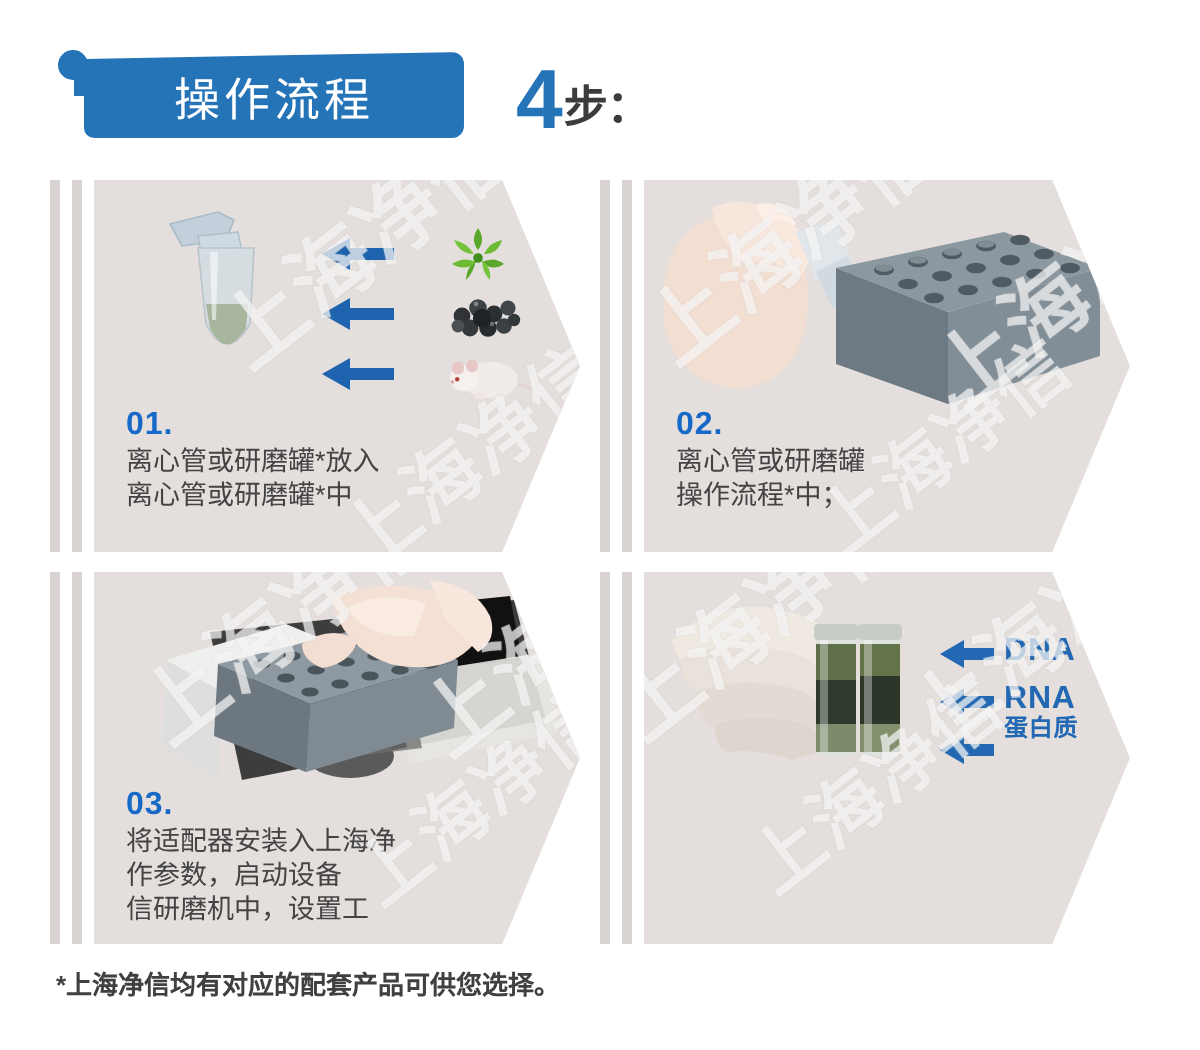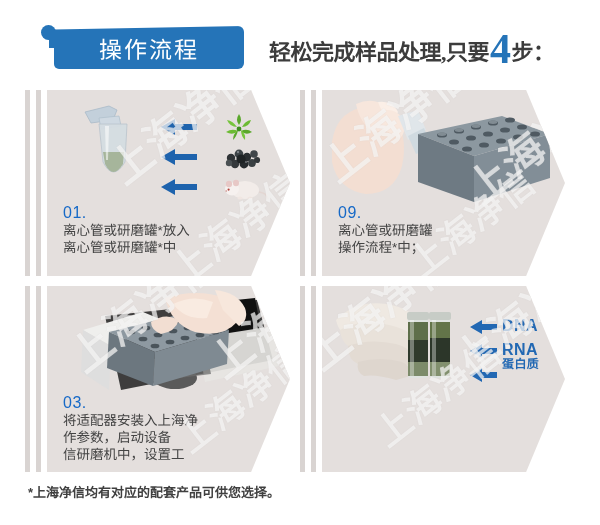--- a/index.html
+++ b/index.html
@@ -11,25 +11,24 @@
     height: 525px;
     background: #ffffff;
     font-family: "Liberation Sans", "DejaVu Sans", sans-serif;
     overflow: hidden;
     position: relative;
   }
 
   
   .header {
     position: absolute;
-    left: 16px;
+    left: 4px;
     top: 0;
     width: 532px;
     height: 86px;
-    font-family: Liberation Serif, serif;
   }
   .banner-dot {
     position: absolute;
     left: 25px;
     top: 25px;
     width: 15px;
     height: 15px;
     border-radius: 50%;
     background: #2574b8;
   }
@@ -141,21 +140,21 @@
   }
 
   .card-caption {
     position: absolute;
     left: 16px;
     top: 114px;
     width: 225px;
   }
   .step-num {
     color: #1669c7;
-    font-weight: normal;
+    font-weight: bold;
     font-size: 16px;
     line-height: 18px;
     letter-spacing: 0.5px;
   }
   .step-line {
     color: #444444;
     font-size: 13.5px;
     line-height: 17px;
     white-space: nowrap;
   }
@@ -204,21 +203,20 @@
 </head>
 <body>
 
 <div class="header">
   <div class="banner-dot"></div>
   <div class="banner-tail"></div>
   <div class="banner"></div>
   <div class="banner-text">操作流程</div>
 
   <div class="headline">
-    <span>轻松完成样品处理,只要</span>
     <span class="big-num">4</span>
     <span class="tail-txt">步：</span>
   </div>
 </div>
 
 <div class="grid">
 
   <div class="card card-c0 card-r0">
     <div class="stripe stripe-a"></div>
     <div class="stripe stripe-b"></div>
@@ -332,21 +330,21 @@
           <g fill="#b4bec5" opacity="0.5">
             <ellipse cx="120" cy="44.2" rx="4.2" ry="1.7"></ellipse>
               <ellipse cx="137" cy="40.2" rx="4.2" ry="1.7"></ellipse>
             <ellipse cx="154" cy="36.2" rx="4.2" ry="1.7"></ellipse>
               <ellipse cx="171" cy="32.2" rx="4.2" ry="1.7"></ellipse>
           </g>
         </svg>
       </div>
 
       <div class="card-caption">
-        <div class="step-num">09.</div>
+        <div class="step-num">02.</div>
         <div class="step-line">离心管或研磨罐</div>
         <div class="step-line">操作流程*中；</div>
       </div>
 
       <div class="wm" style="left:-14px; top:-4px;">上海净信</div>
       <div class="wm" style="left:130px; top:18px;">上海净信</div>
       <div class="wm" style="left:74px; top:104px; font-size:36px;">上海净信</div>
     </div>
   </div>
 

